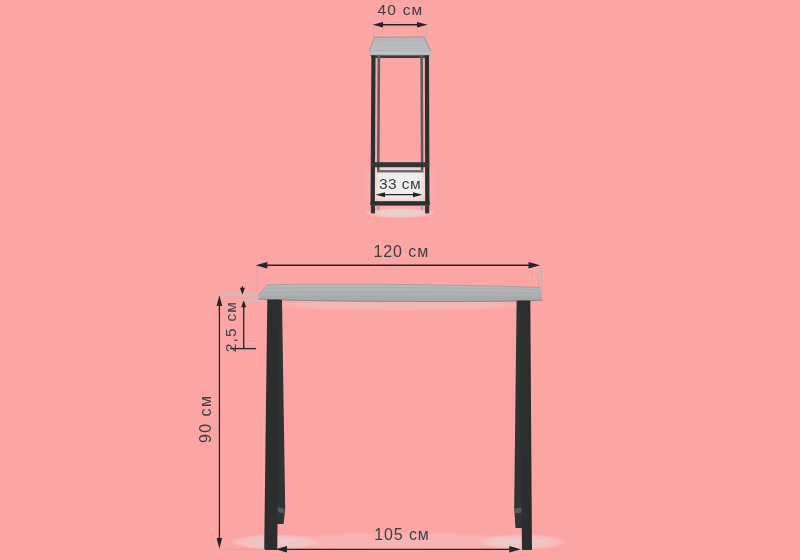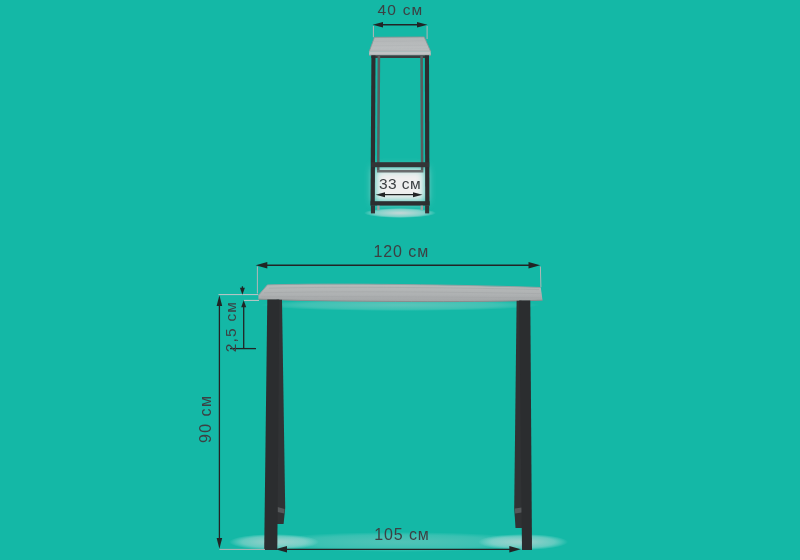--- a/index.html
+++ b/index.html
@@ -1,16 +1,16 @@
 <!DOCTYPE html>
 <html><head>
 <meta charset="utf-8">
 <style>
 html,body{margin:0;padding:0;background:#ffffff;}
-.page{position:relative;width:800px;height:560px;background:#14b8a6;overflow:hidden;font-family:"Liberation Sans",sans-serif;}
+.page{position:relative;width:800px;height:560px;background:#fca5a5;overflow:hidden;font-family:"Liberation Sans",sans-serif;}
 text{fill:#3c4043;font-family:"Liberation Sans",sans-serif;}
 </style>
 </head>
 <body>
 <div class="page">
 <svg width="800" height="560" viewBox="0 0 800 560">
 <defs>
 <linearGradient id="topside" x1="0" y1="0" x2="0" y2="1">
 <stop offset="0" stop-color="#b2b5b6"></stop>
 <stop offset="1" stop-color="#bcbfc0"></stop>

